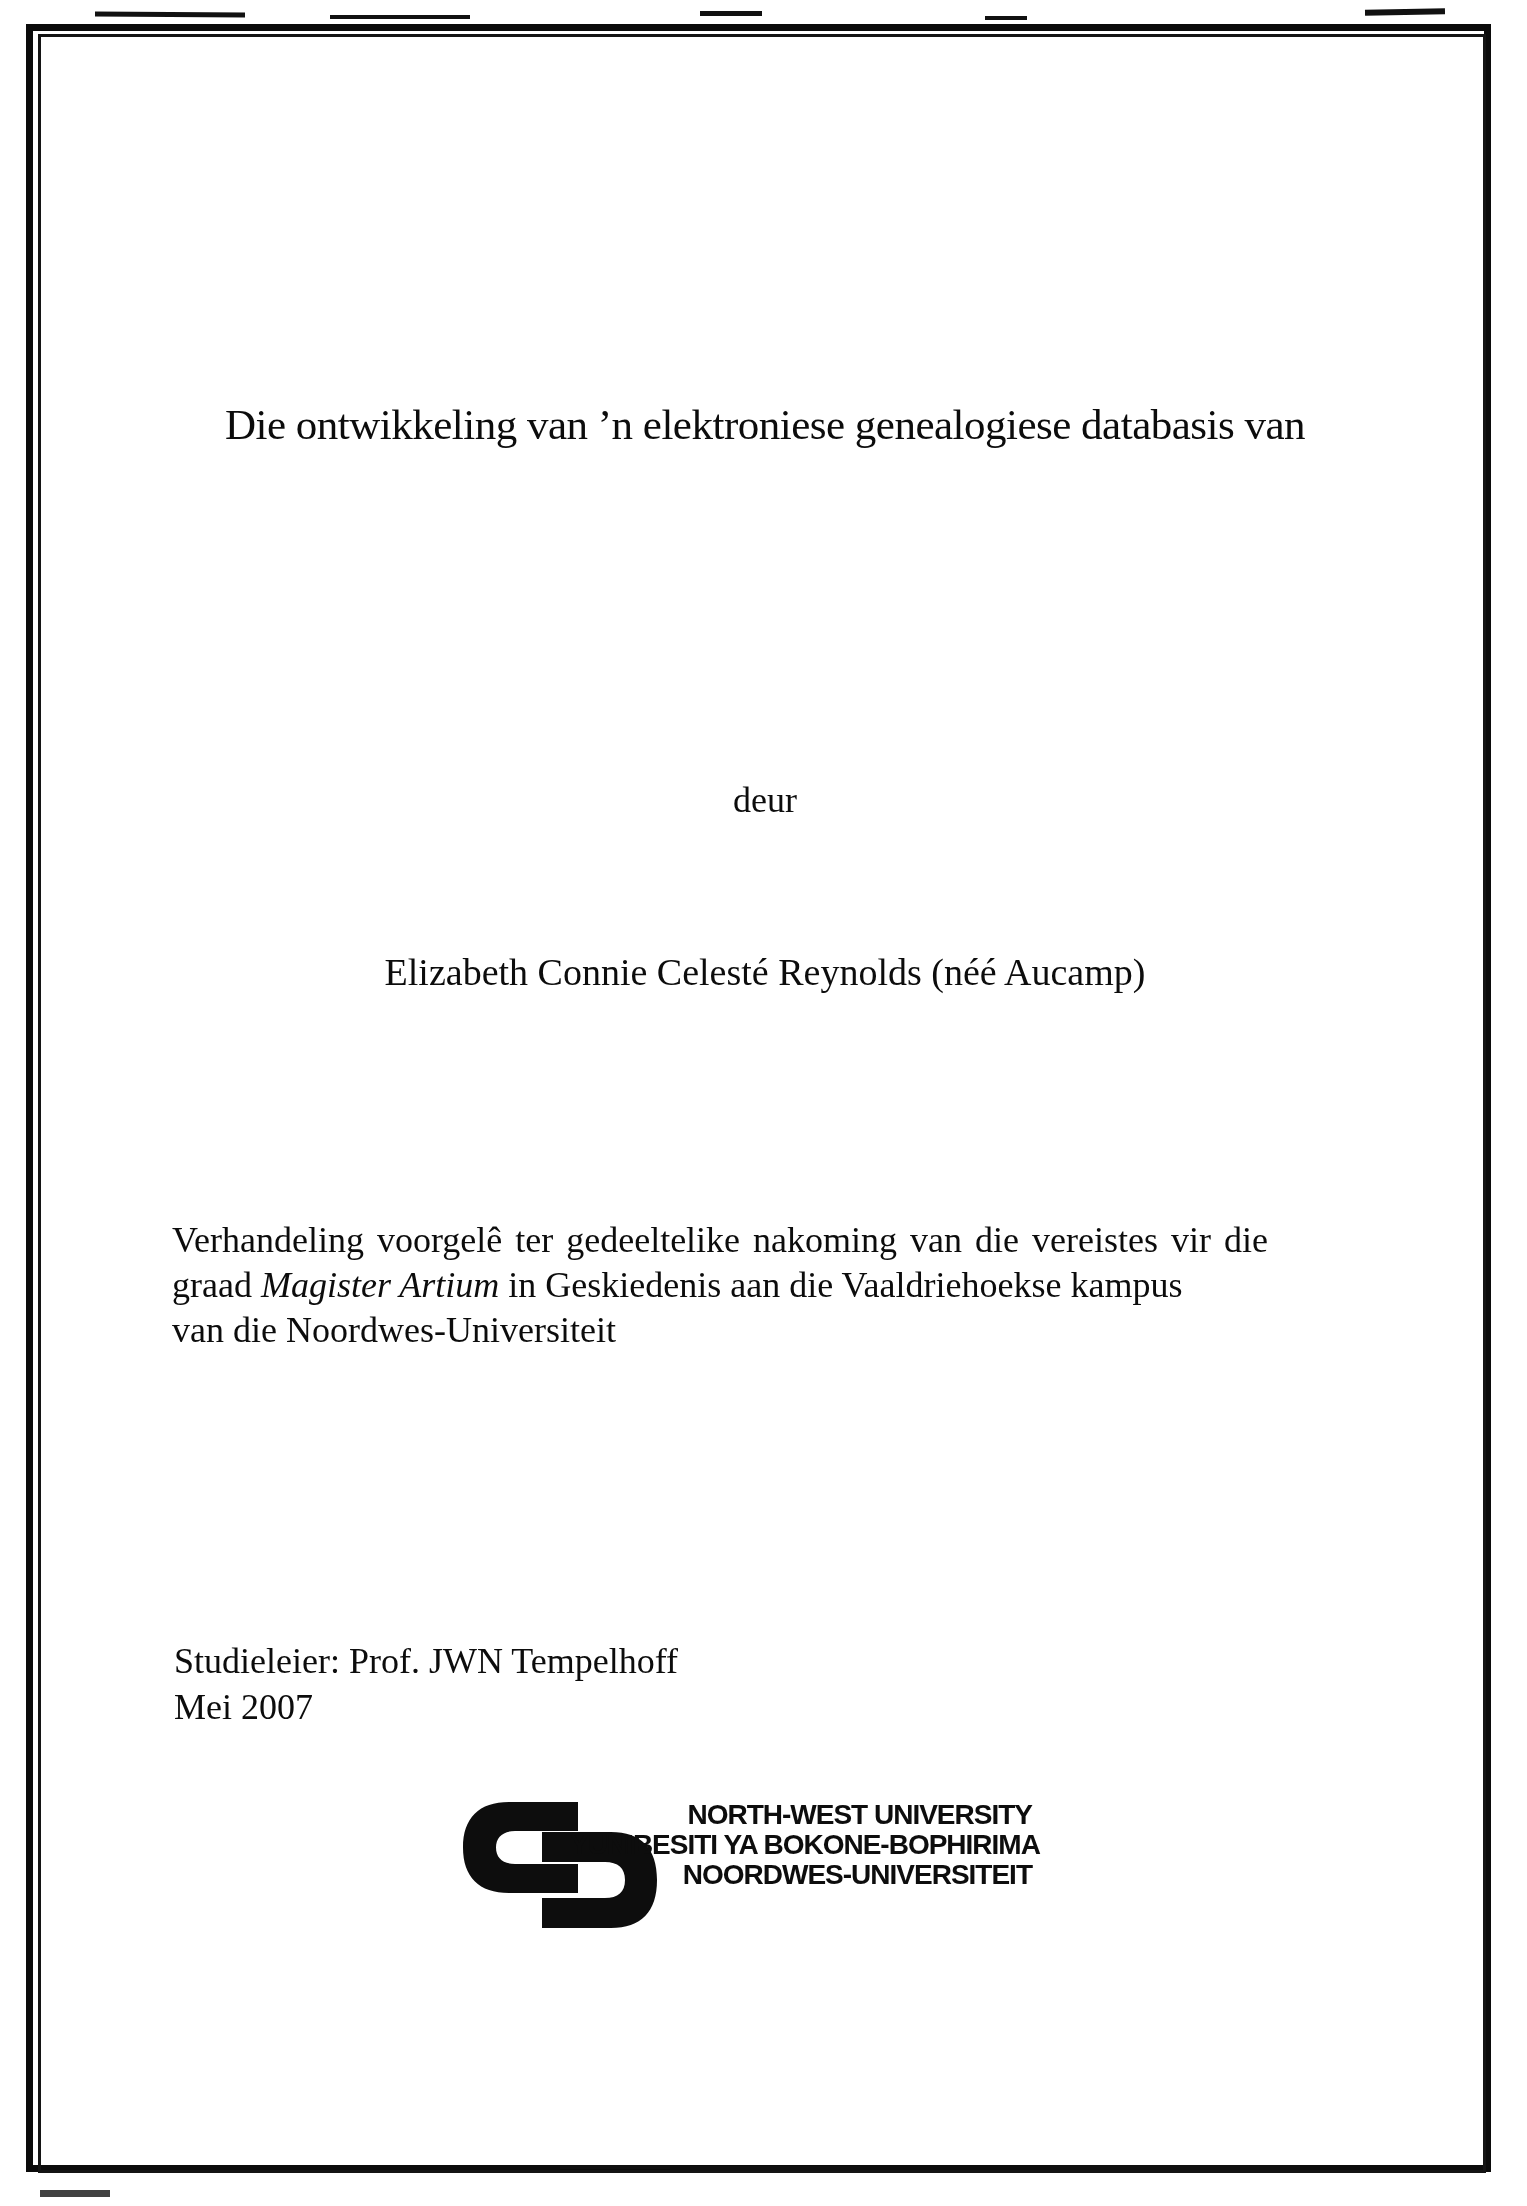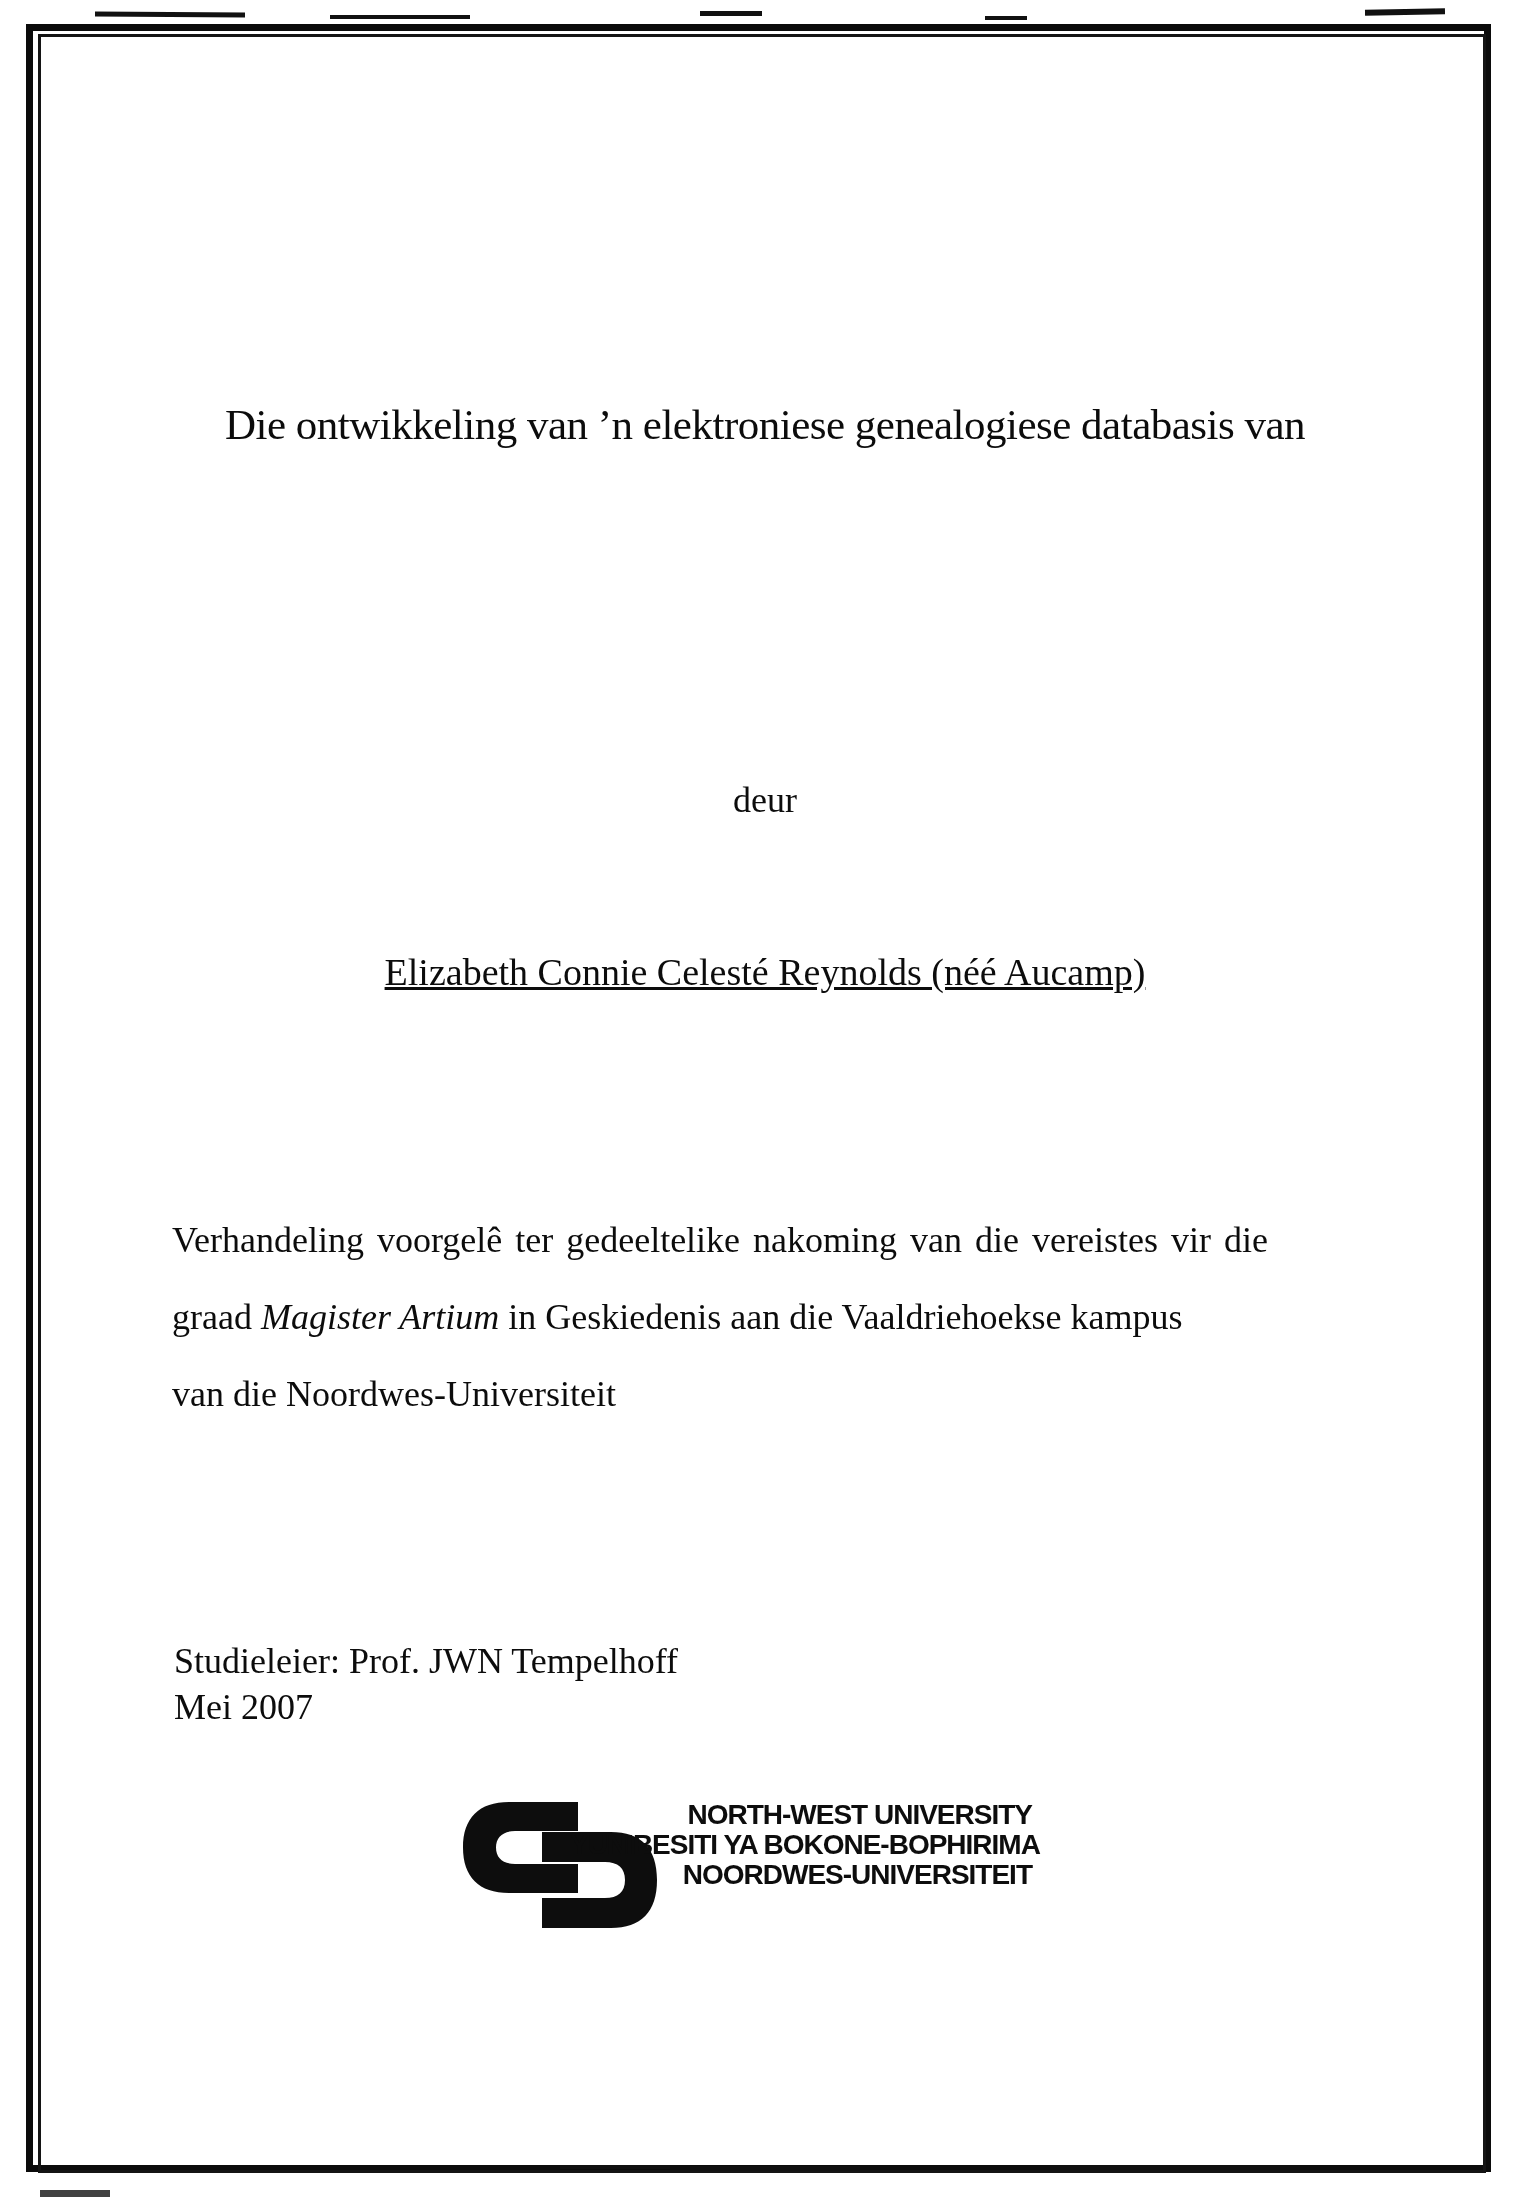--- a/index.html
+++ b/index.html
@@ -25,28 +25,28 @@
     font-size:43px;line-height:80px;letter-spacing:-0.5px;
     text-align:center;
   }
   .title-line{white-space:nowrap;}
   .byline{
     position:absolute;left:100px;top:778px;width:1330px;
     font-size:36px;line-height:44px;text-align:center;
   }
   .author-line{
     position:absolute;left:100px;top:948px;width:1330px;
-    font-size:38px;line-height:48px;text-align:center;white-space:nowrap;text-decoration:underline;
+    font-size:38px;line-height:48px;text-align:center;white-space:nowrap;
   }
   .submission-block{
     position:absolute;left:172px;top:1218px;width:1172px;
     font-size:36px;line-height:45px;
   }
   .submission-block .l1{white-space:nowrap;word-spacing:4px;}
-  .submission-block .l2,.submission-block .l3{white-space:nowrap;margin-top:32px;}
+  .submission-block .l2,.submission-block .l3{white-space:nowrap;}
   .submission-block .ital{font-style:italic;}
   .supervisor-block{
     position:absolute;left:174px;top:1638px;width:900px;
     font-size:36px;line-height:46px;
   }
   .supervisor-block div{white-space:nowrap;}
   .logo-group{position:absolute;left:0;top:0;}
   .logo-mark{position:absolute;left:463px;top:1802px;width:194px;height:126px;}
   .logo-text{
     position:absolute;left:570px;top:1800px;width:462px;

